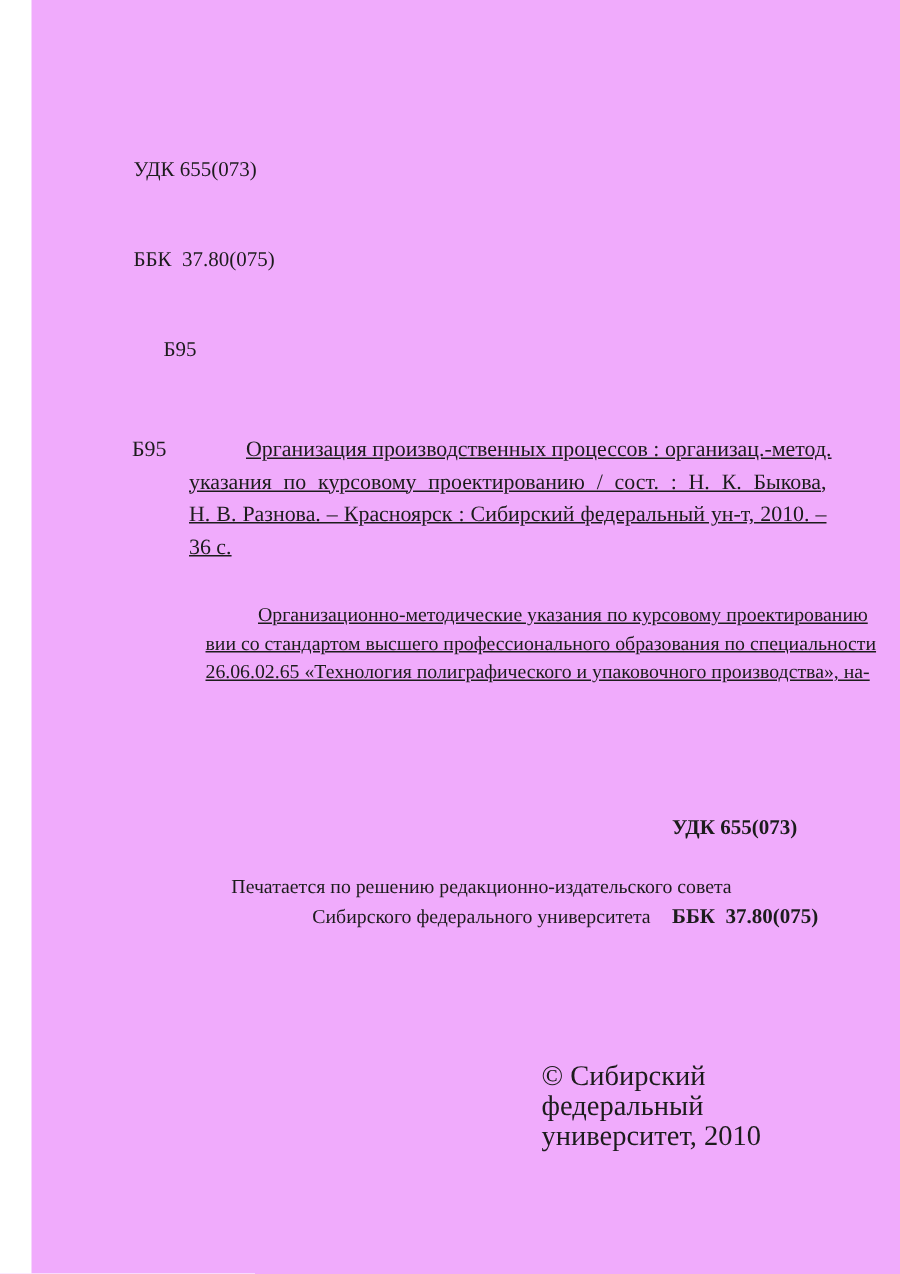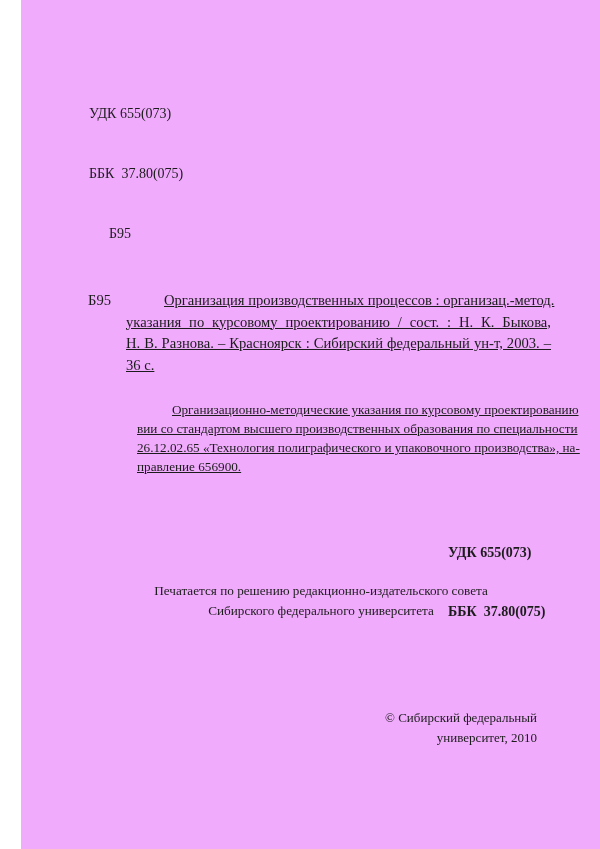--- a/index.html
+++ b/index.html
@@ -88,49 +88,48 @@
     text-align: center;
     font-size: 13.2px;
     line-height: 19.5px;
   }
   
   .copyright {
     position: absolute;
     left: 340px;
     top: 708px;
     width: 176px;
-    text-align: right;
-    font-size: 13px;
+    text-align: left;
+    font-size: 19px;
     line-height: 20px;
   }
 </style>
 </head>
 <body>
 
 <div class="page">
 
   <div class="top-block">
     <div>УДК 655(073)</div>
     <div>ББК  37.80(075)</div>
     <div class="code-line">Б95</div>
   </div>
 
   <div class="catalog">
     <span class="hang-code">Б95</span>
     <span class="jline first">Организация производственных процессов : организац.-метод.</span>
     <span class="jline">указания по курсовому проектированию / сост. : Н. К. Быкова,</span>
-    <span class="jline">Н. В. Разнова. – Красноярск : Сибирский федеральный ун-т, 2003. –</span>
+    <span class="jline">Н. В. Разнова. – Красноярск : Сибирский федеральный ун-т, 2010. –</span>
     <span class="jline last">36 с.</span>
   </div>
 
   <div class="annotation">
     <span class="jline first">Организационно-методические указания по курсовому проектированию</span>
-    <span class="jline">вии со стандартом высшего производственных образования по специальности</span>
-    <span class="jline">26.12.02.65 «Технология полиграфического и упаковочного производства», на-</span>
-    <span class="jline last">правление 656900.</span>
+    <span class="jline">вии со стандартом высшего профессионального образования по специальности</span>
+    <span class="jline">26.06.02.65 «Технология полиграфического и упаковочного производства», на-</span>
   </div>
 
   <div class="class-block">
     <div>УДК 655(073)</div>
     <div>ББК  37.80(075)</div>
   </div>
 
   <div class="pub-note">
     <div>Печатается по решению редакционно-издательского совета</div>
     <div>Сибирского федерального университета</div>

